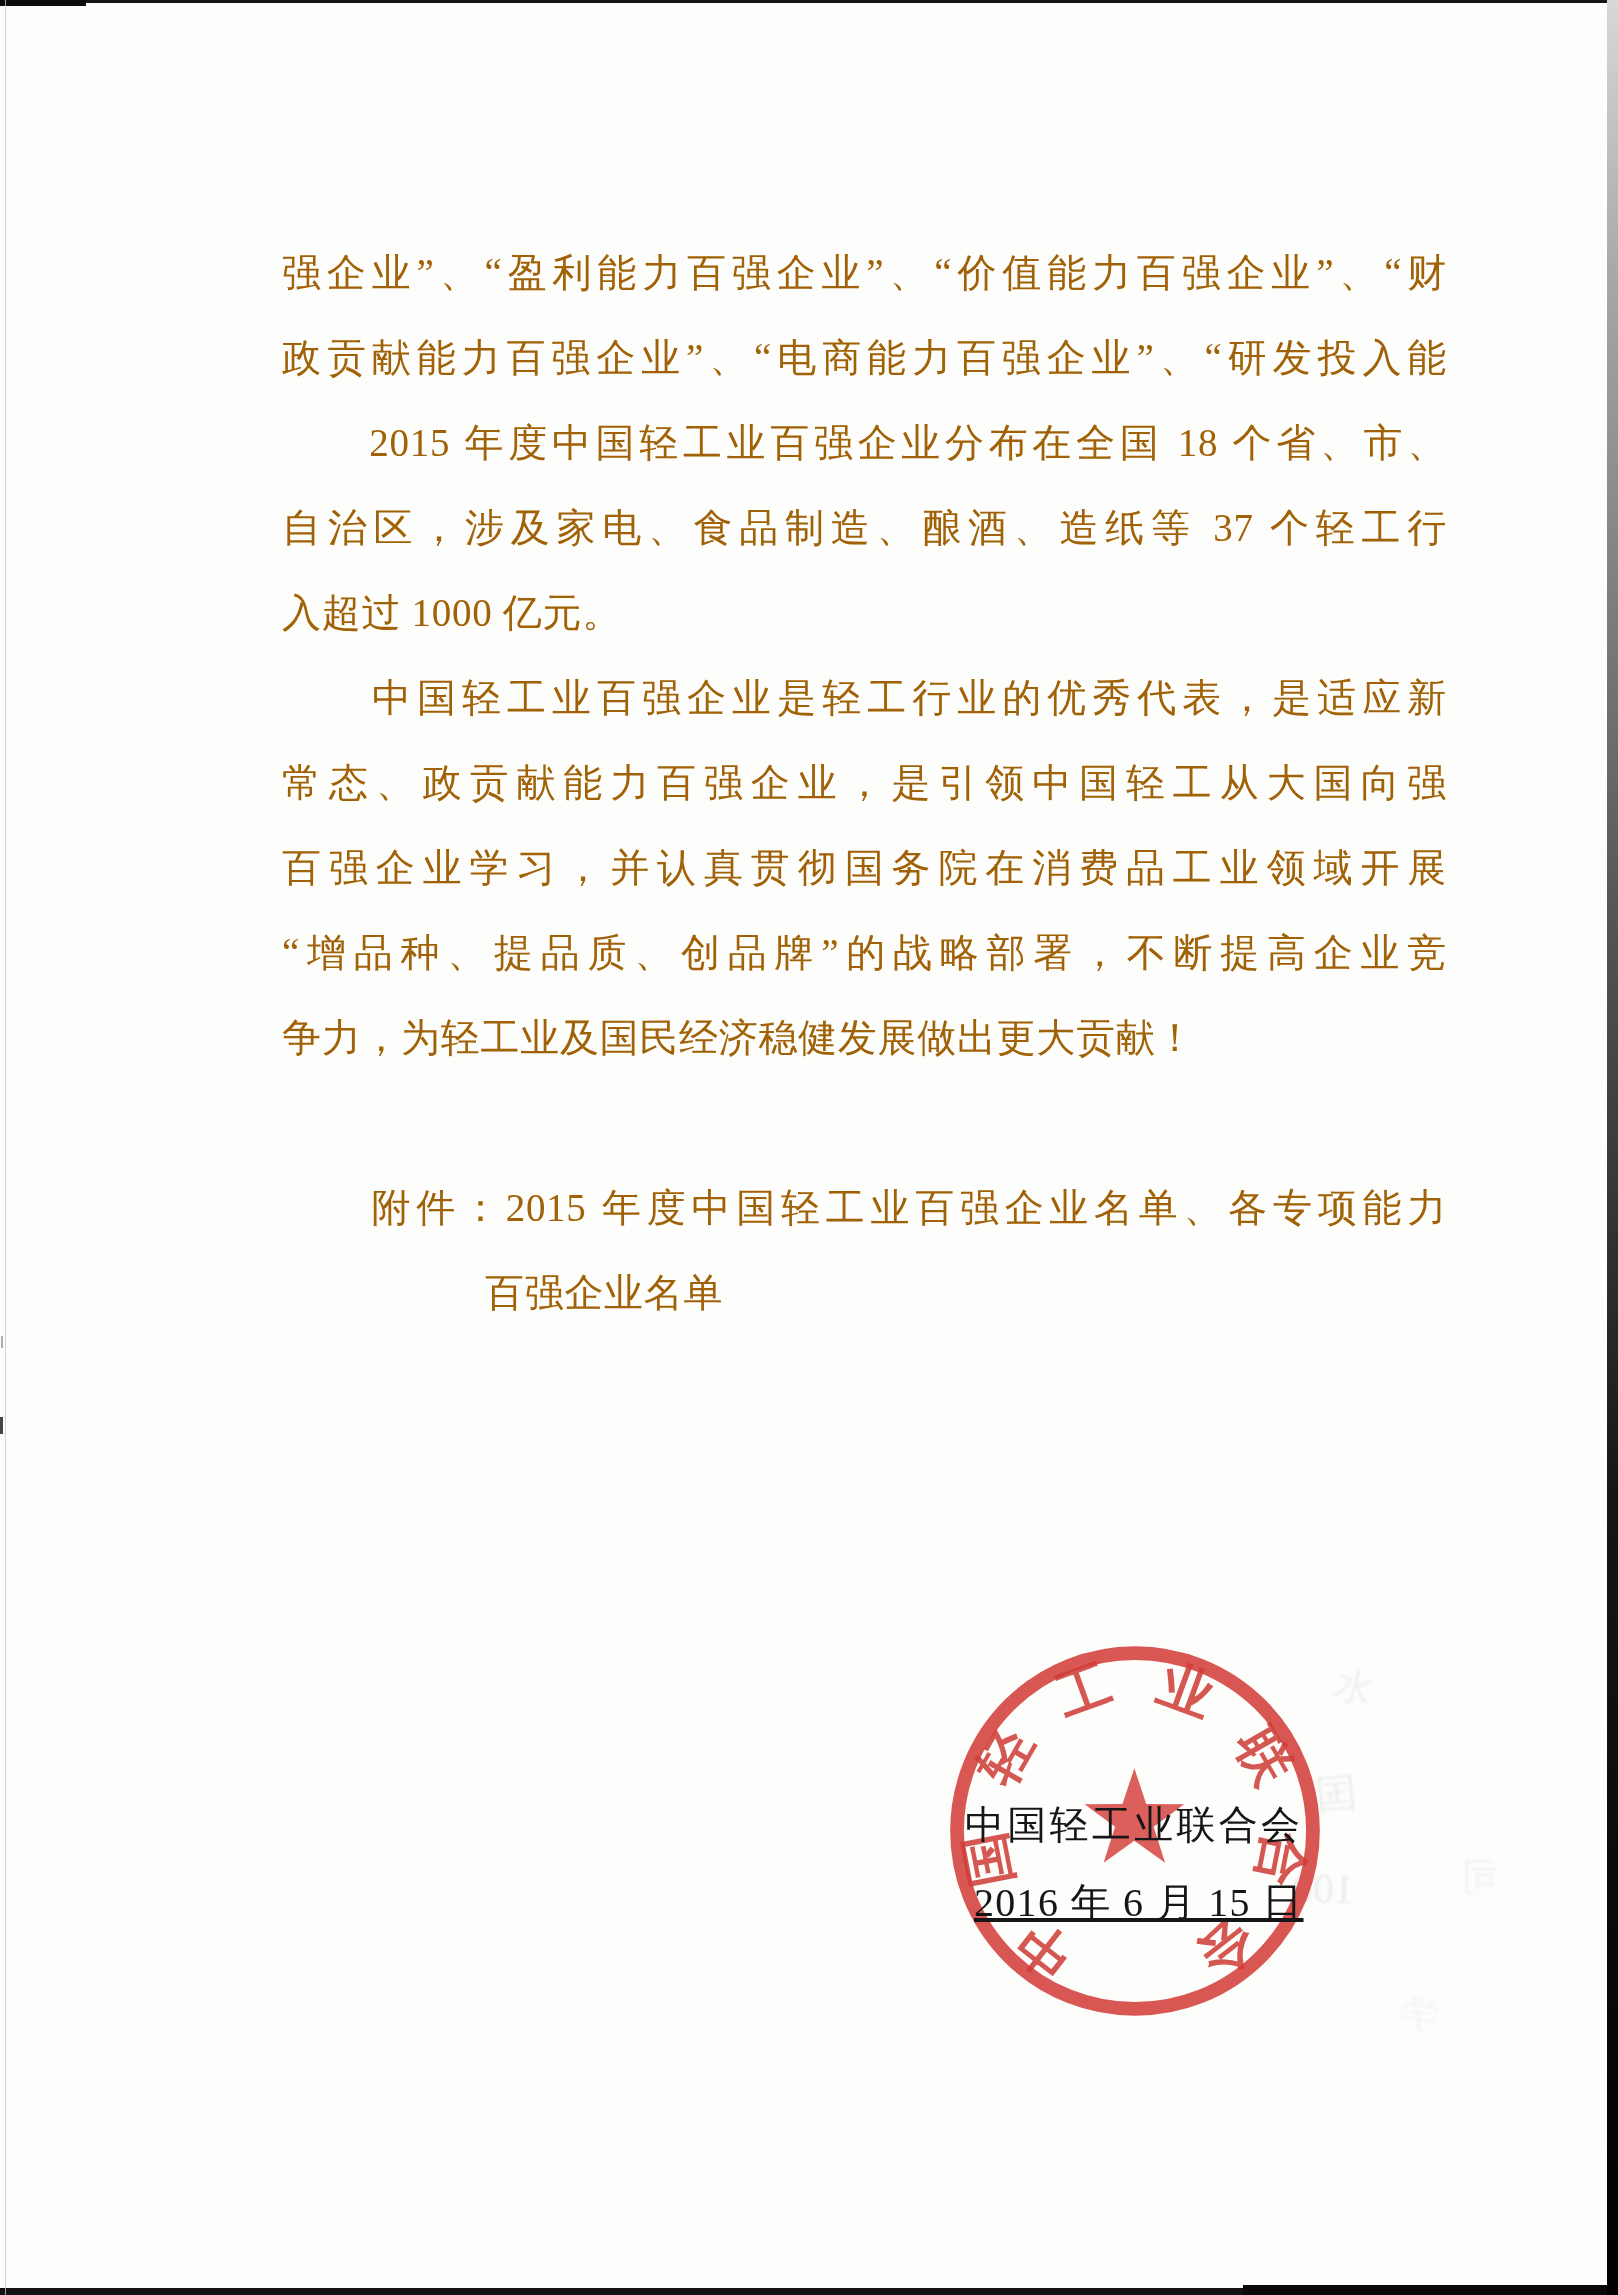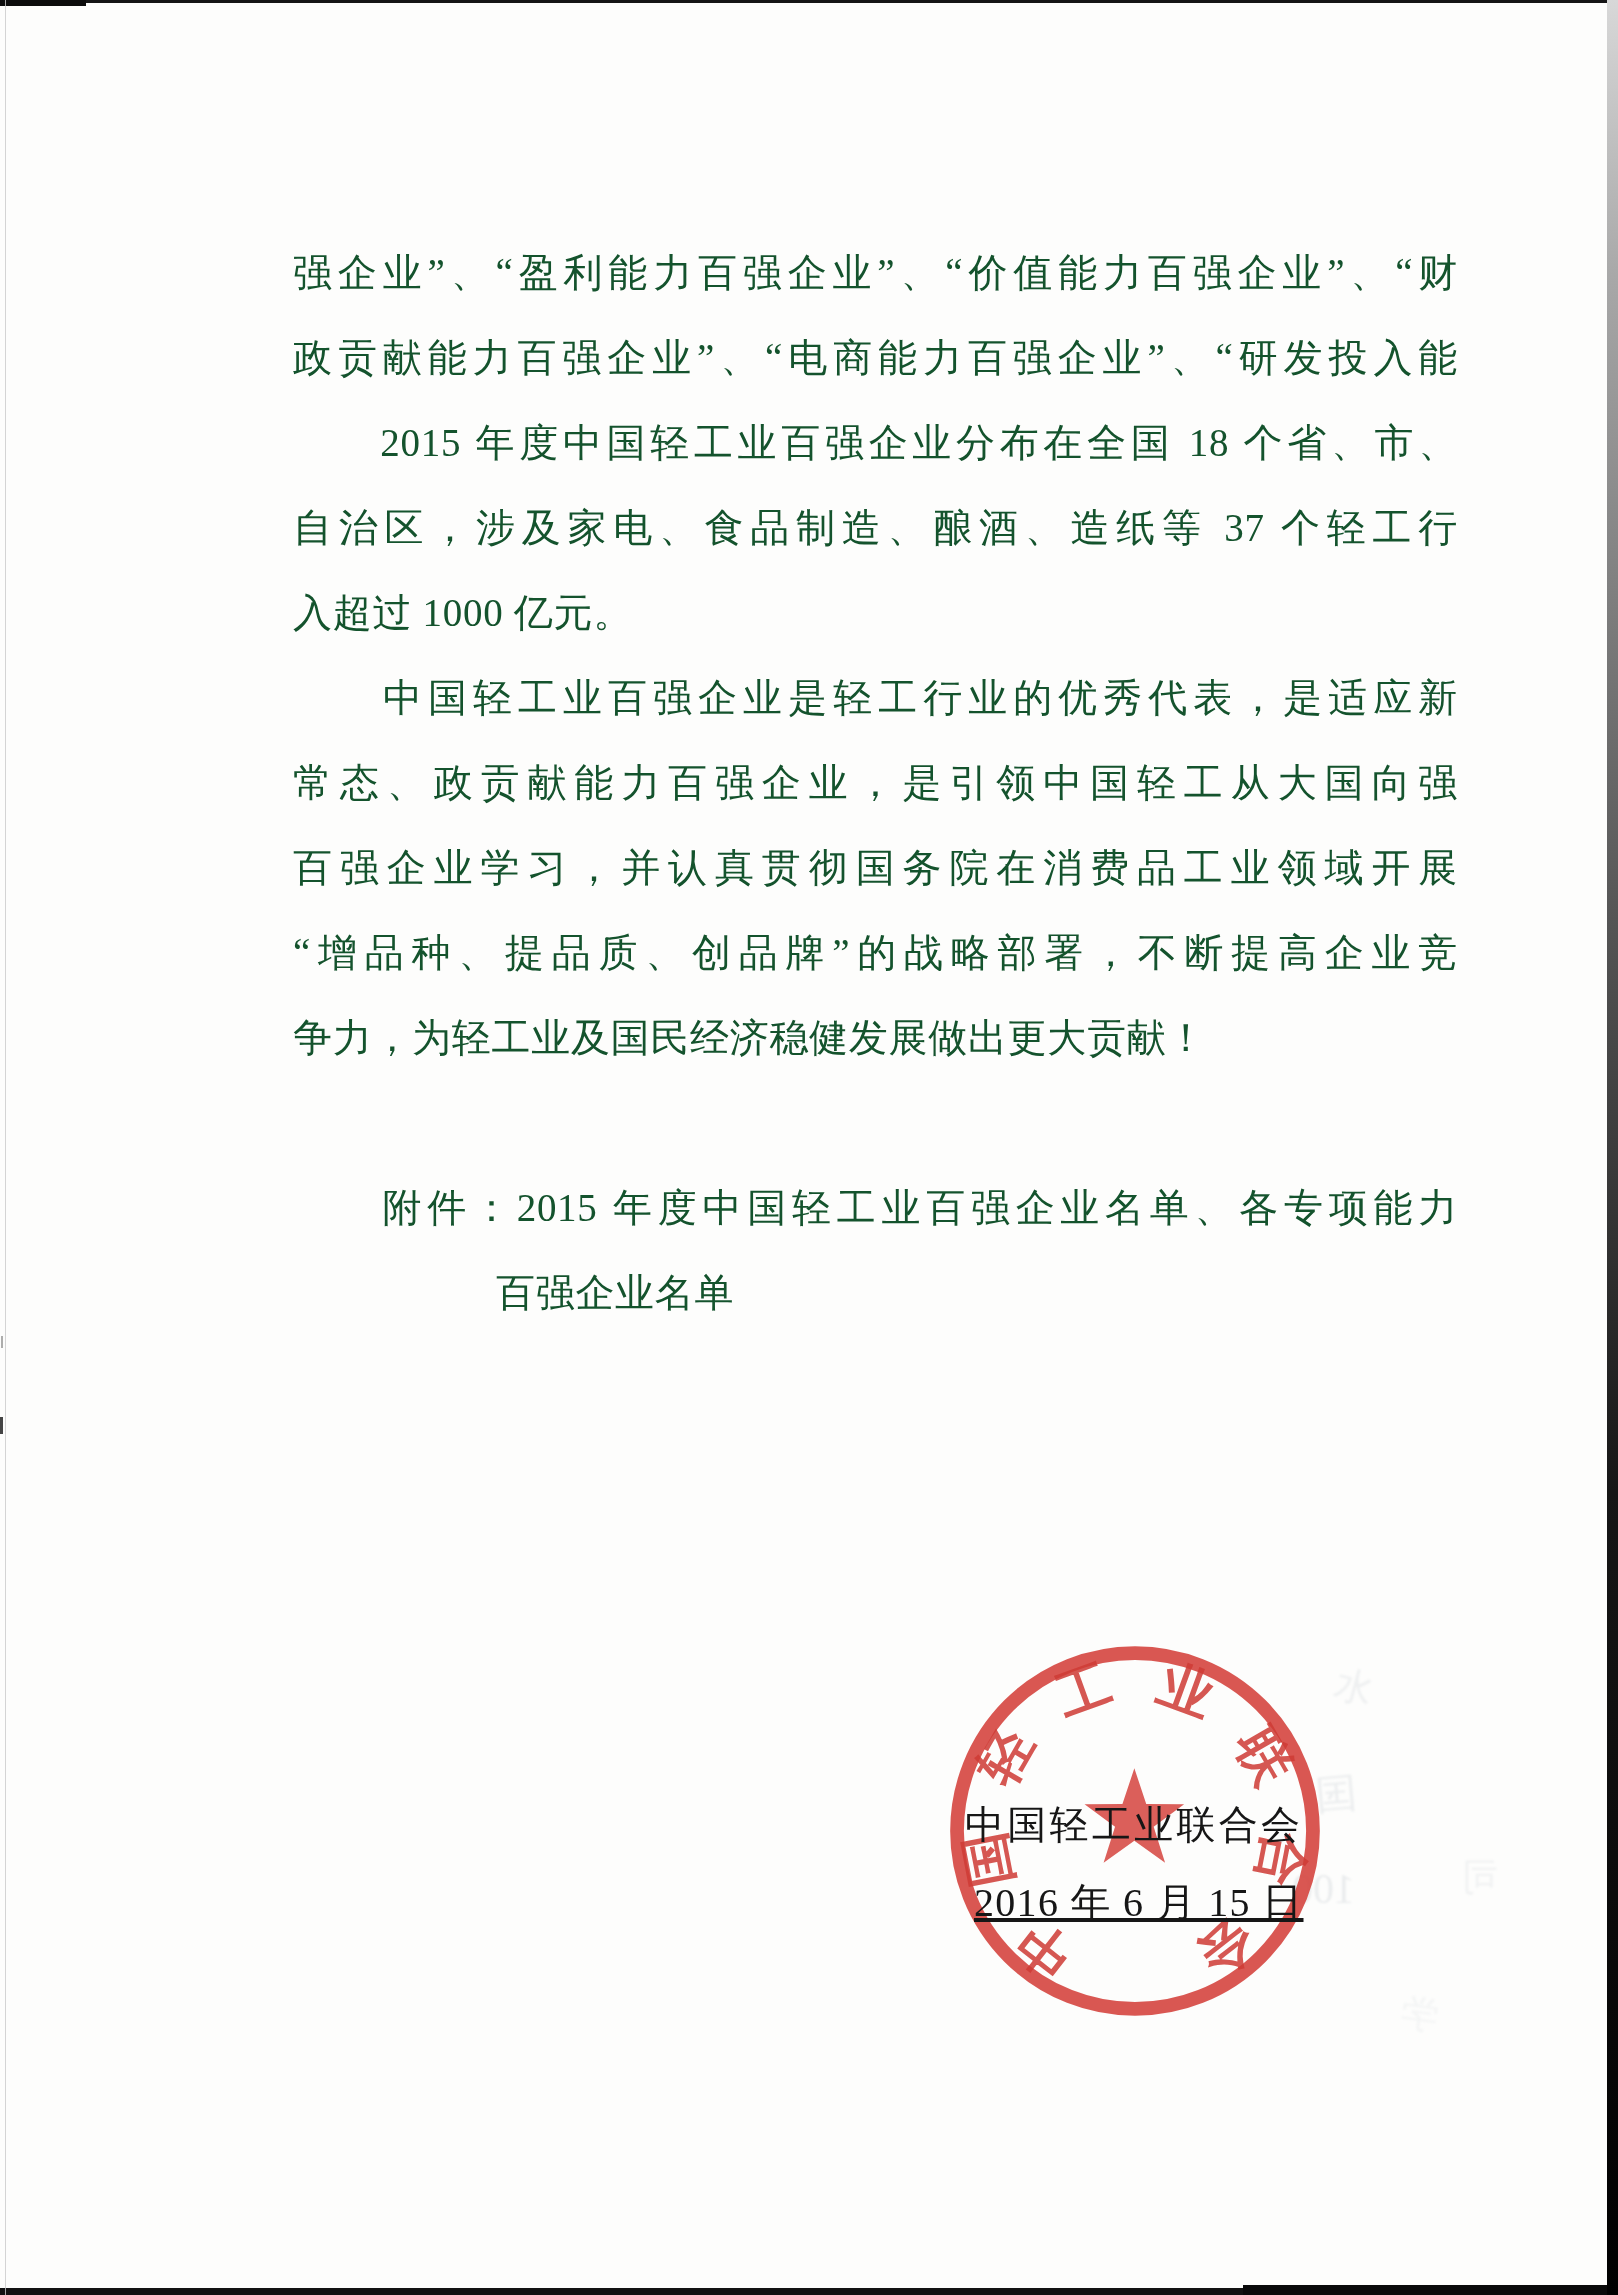--- a/index.html
+++ b/index.html
@@ -4,22 +4,22 @@
 <style>
   html,body{margin:0;padding:0;}
   body{
     width:1619px;height:2295px;position:relative;overflow:hidden;
     background:#fdfdfc;
     font-family:"Liberation Serif","DejaVu Serif",serif;
   }
   .page{position:absolute;inset:0;}
   
   .body-text{
-    position:absolute;left:293px;top:230px;width:1165px;
-    font-size:39px;color:#14532d;
+    position:absolute;left:282px;top:230px;width:1165px;
+    font-size:39px;color:#a16207;
     letter-spacing:0.7px;
   }
   .line{height:85px;line-height:85px;white-space:nowrap;}
   .jst{text-align:justify;text-align-last:justify;white-space:normal;
        overflow:hidden;height:85px;}
   .lft{text-align:left;}
   .indent5{padding-left:203px;}
   
   .seal-svg{position:absolute;left:906px;top:1602px;width:458px;height:458px;z-index:1;}
   .ring-char{

